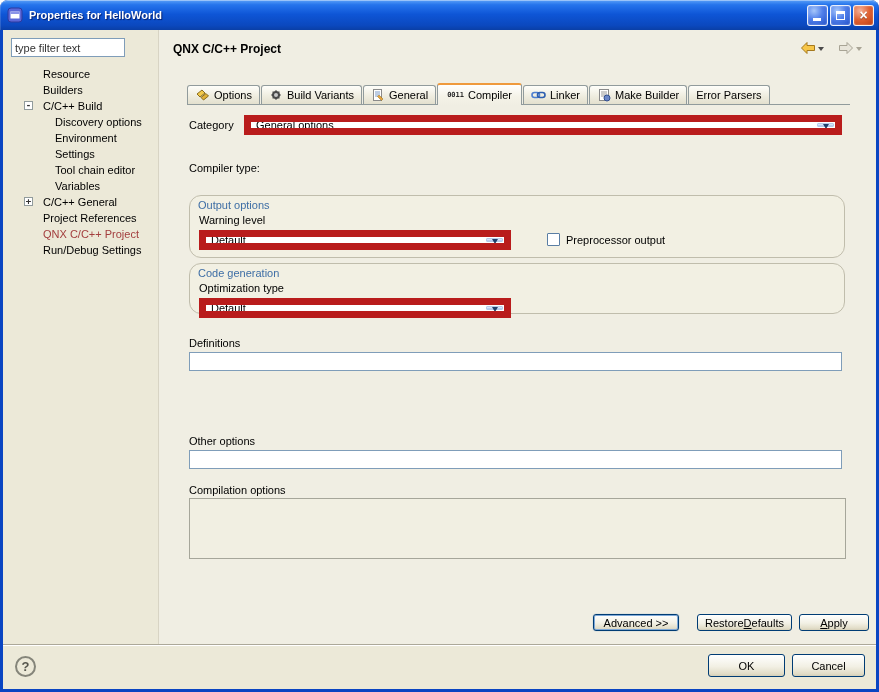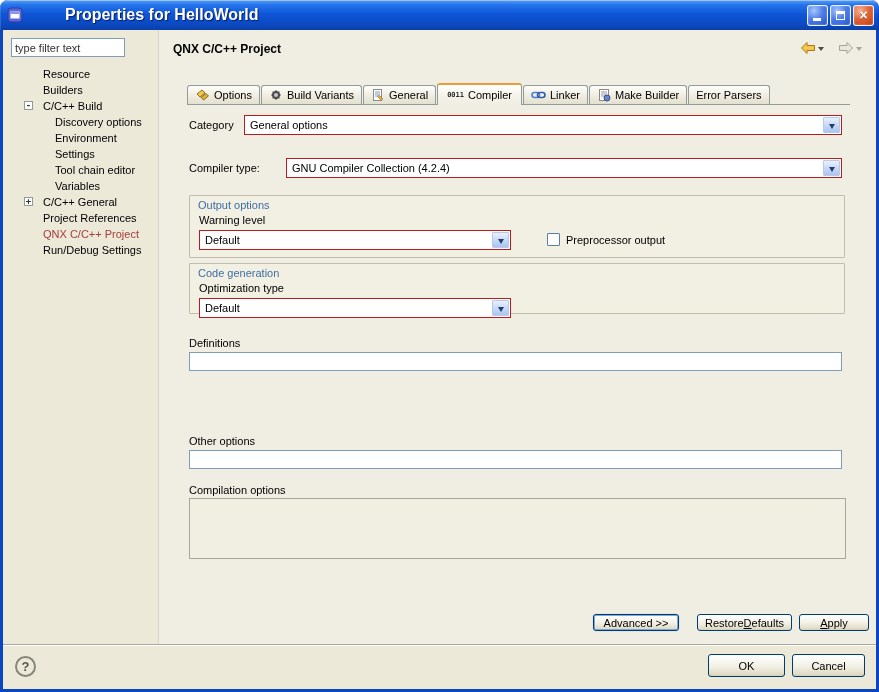--- a/index.html
+++ b/index.html
@@ -9,21 +9,21 @@
   .window { position:relative; width:879px; height:692px; background:#0A45C2; border-radius:8px 8px 0 0; overflow:hidden; }
 
   
   .titlebar {
     position:absolute; top:0; left:0; right:0; height:30px;
     background: linear-gradient(180deg,#5AA0F7 0%, #2574EC 16%, #0E55D6 48%, #0B48BE 85%, #0A3FA6 100%);
     border-radius:7px 7px 0 0;
     box-shadow: inset 0 1px 0 rgba(255,255,255,.4), inset 1px 0 0 rgba(255,255,255,.15), inset -1px 0 0 rgba(0,0,60,.15);
     display:flex; align-items:center; padding:0 5px 0 7px; gap:6px;
   }
-  .title-text { color:#fff; font-weight:bold; font-size:16px; text-shadow:1px 1px 1px rgba(0,0,50,.65); flex:1; white-space:nowrap; overflow:hidden;margin-left:36px; }
+  .title-text { color:#fff; font-weight:bold; font-size:11px; text-shadow:1px 1px 1px rgba(0,0,50,.65); flex:1; white-space:nowrap; overflow:hidden; }
   .tbtns { display:flex; gap:2px; }
   .tbtn { position:relative; width:21px; height:21px; border:1px solid rgba(255,255,255,.9); border-radius:3px;
           display:flex; align-items:center; justify-content:center; box-shadow: inset 0 0 2px rgba(255,255,255,.5); }
   .tbtn.blue  { background: radial-gradient(circle at 32% 25%, #A6C6FA 0%, #507FEA 45%, #2150C8 100%); }
   .tbtn.red   { background: radial-gradient(circle at 32% 25%, #F5B29A 0%, #E06233 48%, #BC3A0E 100%); }
   .min-glyph { position:absolute; bottom:4px; left:5px; width:8px; height:3px; background:#fff; }
   .max-glyph { width:9px; height:9px; border:1px solid #fff; border-top:3px solid #fff; }
   .close-glyph { color:#fff; font-weight:bold; font-size:14px; line-height:14px; text-shadow:0 1px 1px rgba(0,0,0,.4); }
 
   
@@ -55,29 +55,29 @@
          border:1px solid #919B9C; border-bottom:none; border-radius:3px 3px 0 0;
          background: linear-gradient(180deg,#FEFEFA 0%, #EFEDE0 55%, #E3E0CE 100%); white-space:nowrap; cursor:default; }
   .tab.active { height:22px; margin-bottom:-1px; padding:0 9px;
          border-top:2px solid #EF9A3D;
          background: linear-gradient(180deg,#FFFFFE 0%, #F4F2E7 60%, #F0EEE3 100%); }
   .tabicon { display:flex; align-items:center; }
   .binicon { font:bold 7px "DejaVu Sans Mono", monospace; color:#2b2b2b; letter-spacing:0; }
 
   
   .lbl { position:absolute; height:14px; line-height:14px; white-space:nowrap; }
-  .combo { position:absolute; height:20px; background:#fff; border:1px solid #b91c1c;
+  .combo { position:absolute; height:20px; background:#fff; border:7px solid #b91c1c;
            display:flex; align-items:center; padding:0 20px 0 5px; overflow:hidden; }
   .combo-text { white-space:nowrap; overflow:hidden; }
   .combo-arrow { position:absolute; right:1px; top:1px; bottom:1px; width:17px;
            background: linear-gradient(180deg,#EAF1FD 0%, #CCDCF8 45%, #A9C5EF 100%);
            border:1px solid #B5CBEA; border-radius:1px; display:flex; align-items:center; justify-content:center; }
   .combo-arrow::after { content:""; width:0; height:0; border:3px solid transparent; border-top:5px solid #21406B; margin-top:5px; }
 
-  .group { position:absolute; left:30px; right:31px; border:1px solid #C0BDAC; background:#F2F0E3; border-radius:1px; }
+  .group { position:absolute; left:30px; right:31px; border:1px solid #C0BDAC; background:#F2F0E3; border-radius:12px; }
   .group-title { position:absolute; left:8px; top:3px; color:#3E6EA5; }
   .glabel { position:absolute; left:9px; top:18px; }
   .checkline { position:absolute; left:333px; top:37px; display:flex; align-items:center; gap:6px;padding-left:24px; }
   .checkbox { width:13px; height:13px; background:#fff; border:1px solid #5A7EA4; border-radius:1px; }
 
   .text-input { position:absolute; height:19px; border:1px solid #7F9DB9; background:#fff;
                 font:11px "Liberation Sans", sans-serif; padding:0 3px; }
   .multi-box { position:absolute; border:1px solid #A6A69A; background:#F1EFE2; resize:none;
                font:11px "Liberation Sans", sans-serif; padding:2px 4px; color:#333; }
 
@@ -226,24 +226,20 @@
         </div>
       </div>
 
       <span class="lbl" style="left:30px; top:88px">Category</span>
       <div class="combo" style="left:85px; top:85px; width:598px">
         <span class="combo-text">General options</span>
         <span class="combo-arrow"></span>
       </div>
 
       <span class="lbl" style="left:30px; top:131px">Compiler type:</span>
-      <div class="combo" style="left:127px; top:128px; width:556px">
-        <span class="combo-text">GNU Compiler Collection (4.2.4)</span>
-        <span class="combo-arrow"></span>
-      </div>
 
       <div class="group" style="top:165px; height:63px">
         <span class="group-title">Output options</span>
         <span class="glabel">Warning level</span>
         <div class="combo" style="left:9px; top:34px; width:312px">
           <span class="combo-text">Default</span>
           <span class="combo-arrow"></span>
         </div>
         <span class="checkline">
           <span class="checkbox"></span>

